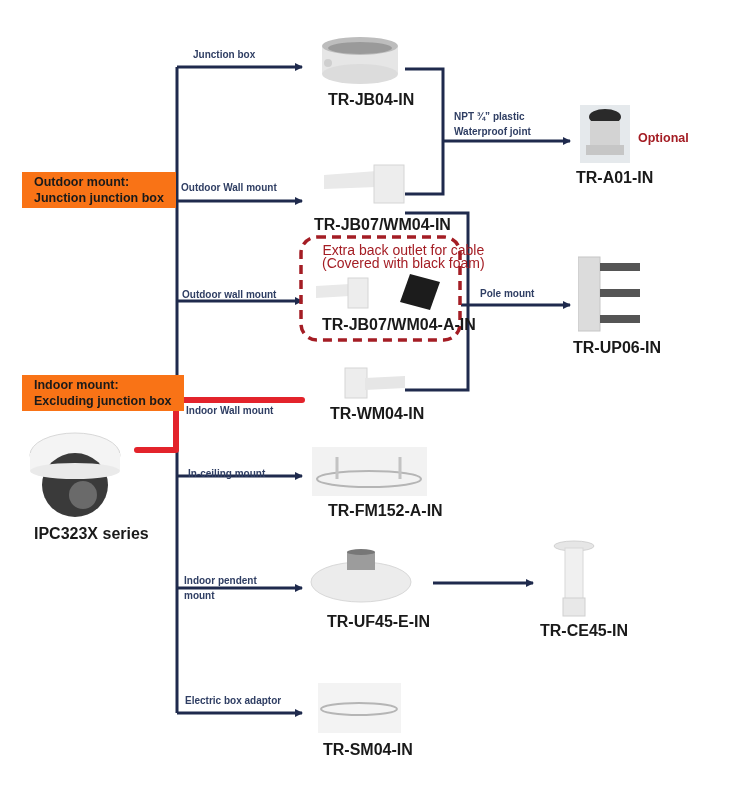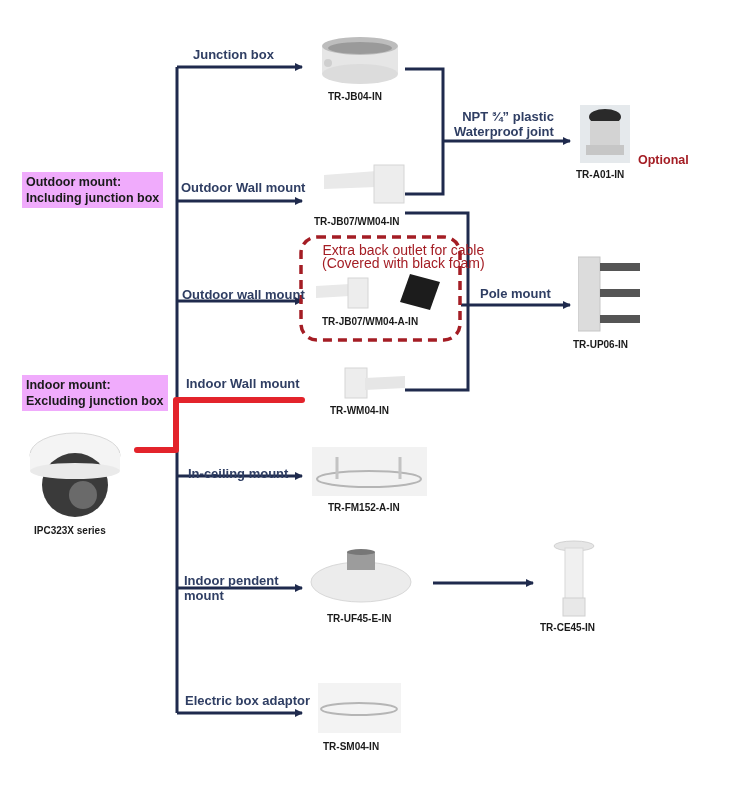--- a/index.html
+++ b/index.html
@@ -1,20 +1,20 @@
 <!DOCTYPE html>
 <html><head>
 <meta charset="utf-8">
 <style>
   html,body{margin:0;padding:0;background:#fff;}
   body{width:736px;height:790px;position:relative;overflow:hidden;font-family:"Liberation Sans","DejaVu Sans",sans-serif;}
   #diagram{position:absolute;left:0;top:0;width:736px;height:790px;}
-  .lbl{position:absolute;font-size:13px;font-weight:bold;color:#2f3e63;white-space:nowrap;line-height:15px;}
-  .model{position:absolute;font-size:10px;font-weight:bold;color:#1a1a1a;white-space:nowrap;text-align:center;}
-  .cat{position:absolute;background:#f0abfc;font-size:12.5px;font-weight:bold;color:#1a1a1a;line-height:16px;padding:2px 4px;}
+  .lbl{position:absolute;font-size:10px;font-weight:bold;color:#2f3e63;white-space:nowrap;line-height:15px;}
+  .model{position:absolute;font-size:16px;font-weight:bold;color:#1a1a1a;white-space:nowrap;text-align:center;}
+  .cat{position:absolute;background:#f97316;font-size:12.5px;font-weight:bold;color:#1a1a1a;line-height:16px;padding:2px 12px;}
   .optional{position:absolute;font-size:12.5px;font-weight:bold;color:#a41d24;}
   .note{position:absolute;font-size:14px;color:#a41d24;text-align:center;line-height:13px;white-space:nowrap;}
   .ic{position:absolute;}
 </style>
 </head>
 <body>
 
 <svg id="diagram" viewBox="0 0 736 790" xmlns="http://www.w3.org/2000/svg">
   <defs>
     <marker id="ah" markerWidth="8" markerHeight="8" refX="7" refY="4" orient="auto" markerUnits="userSpaceOnUse">
@@ -40,40 +40,40 @@
     <line x1="433" y1="583" x2="533" y2="583" marker-end="url(#ah)"></line>
   </g>
 
   <polyline points="137,450 176,450 176,400 302,400" stroke="#e3232b" stroke-width="6" fill="none" stroke-linecap="round" stroke-linejoin="round"></polyline>
 
   <rect x="301" y="237" width="159" height="103" rx="16" ry="16" fill="none" stroke="#a41d24" stroke-width="3.5" stroke-dasharray="9,6"></rect>
 </svg>
 
 <div class="cat" style="left:22px;top:172px;">
   <div>Outdoor mount:</div>
-  <div>Including junction box</div>
+  <div>Junction junction box</div>
 </div>
 <div class="cat" style="left:22px;top:375px;">
   <div>Indoor mount:</div>
   <div>Excluding junction box</div>
 </div>
 
 <svg class="ic" style="left:28px;top:425px;" width="95" height="95">
   <ellipse cx="47" cy="30" rx="45" ry="22" fill="#f4f4f4" stroke="#d8d8d8"></ellipse>
   <rect x="2" y="28" width="90" height="18" fill="#f4f4f4"></rect>
   <ellipse cx="47" cy="60" rx="33" ry="32" fill="#3a3a3a"></ellipse>
   <ellipse cx="55" cy="70" rx="14" ry="14" fill="#6a6a6a"></ellipse>
   <ellipse cx="47" cy="46" rx="45" ry="8" fill="#eaeaea"></ellipse>
 </svg>
 <div class="model" style="left:34px;top:525px;">IPC323X series</div>
 
 <div class="lbl" style="left:193px;top:47px;">Junction box</div>
 <div class="lbl" style="left:181px;top:180px;">Outdoor Wall mount</div>
 <div class="lbl" style="left:182px;top:287px;">Outdoor wall mount</div>
-<div class="lbl" style="left:186px;top:376px;text-align:center;">Indoor Wall mount</div>
+<div class="lbl" style="left:186px;top:403px;text-align:center;">Indoor Wall mount</div>
 <div class="lbl" style="left:188px;top:458px;margin-top:8px;">In-ceiling mount</div>
 <div class="lbl" style="left:184px;top:573px;">
   <div>Indoor pendent</div>
   <div>mount</div>
 </div>
 <div class="lbl" style="left:185px;top:693px;">Electric box  adaptor</div>
 
 <svg class="ic" style="left:318px;top:36px;" width="84" height="50">
   <rect x="4" y="10" width="76" height="28" fill="#e6e6e6"></rect>
   <ellipse cx="42" cy="38" rx="38" ry="10" fill="#dcdcdc"></ellipse>
@@ -122,31 +122,31 @@
   <ellipse cx="52" cy="4" rx="14" ry="3" fill="#777"></ellipse>
 </svg>
 <div class="model" style="left:327px;top:613px;">TR-UF45-E-IN</div>
 
 <svg class="ic" style="left:318px;top:683px;" width="83" height="50">
   <rect x="0" y="0" width="83" height="50" fill="#f3f3f3"></rect>
   <ellipse cx="41" cy="26" rx="38" ry="6" fill="none" stroke="#b5b5b5" stroke-width="2"></ellipse>
 </svg>
 <div class="model" style="left:323px;top:741px;text-align:right;">TR-SM04-IN</div>
 
-<div class="lbl" style="left:454px;top:109px;text-align:right;">
+<div class="lbl" style="left:454px;top:109px;text-align:left;">
   <div>NPT ¾” plastic</div>
   <div>Waterproof joint</div>
 </div>
 <svg class="ic" style="left:580px;top:105px;" width="50" height="58">
   <rect x="0" y="0" width="50" height="58" fill="#e5e9ec"></rect>
   <ellipse cx="25" cy="12" rx="16" ry="8" fill="#2a2a2a"></ellipse>
   <rect x="10" y="16" width="30" height="28" fill="#d3d3d3"></rect>
   <rect x="6" y="40" width="38" height="10" fill="#c6c6c6"></rect>
 </svg>
-<div class="optional" style="left:638px;top:131px;margin-top:22px;">Optional</div>
+<div class="optional" style="left:638px;top:131px;">Optional</div>
 <div class="model" style="left:576px;top:169px;">TR-A01-IN</div>
 
 <div class="lbl" style="left:480px;top:286px;">Pole mount</div>
 <svg class="ic" style="left:578px;top:255px;" width="64" height="78">
   <rect x="0" y="2" width="22" height="74" fill="#dcdcdc" stroke="#c6c6c6"></rect>
   <rect x="22" y="8" width="40" height="8" fill="#555"></rect>
   <rect x="22" y="34" width="40" height="8" fill="#555"></rect>
   <rect x="22" y="60" width="40" height="8" fill="#555"></rect>
 </svg>
 <div class="model" style="left:573px;top:339px;">TR-UP06-IN</div>

